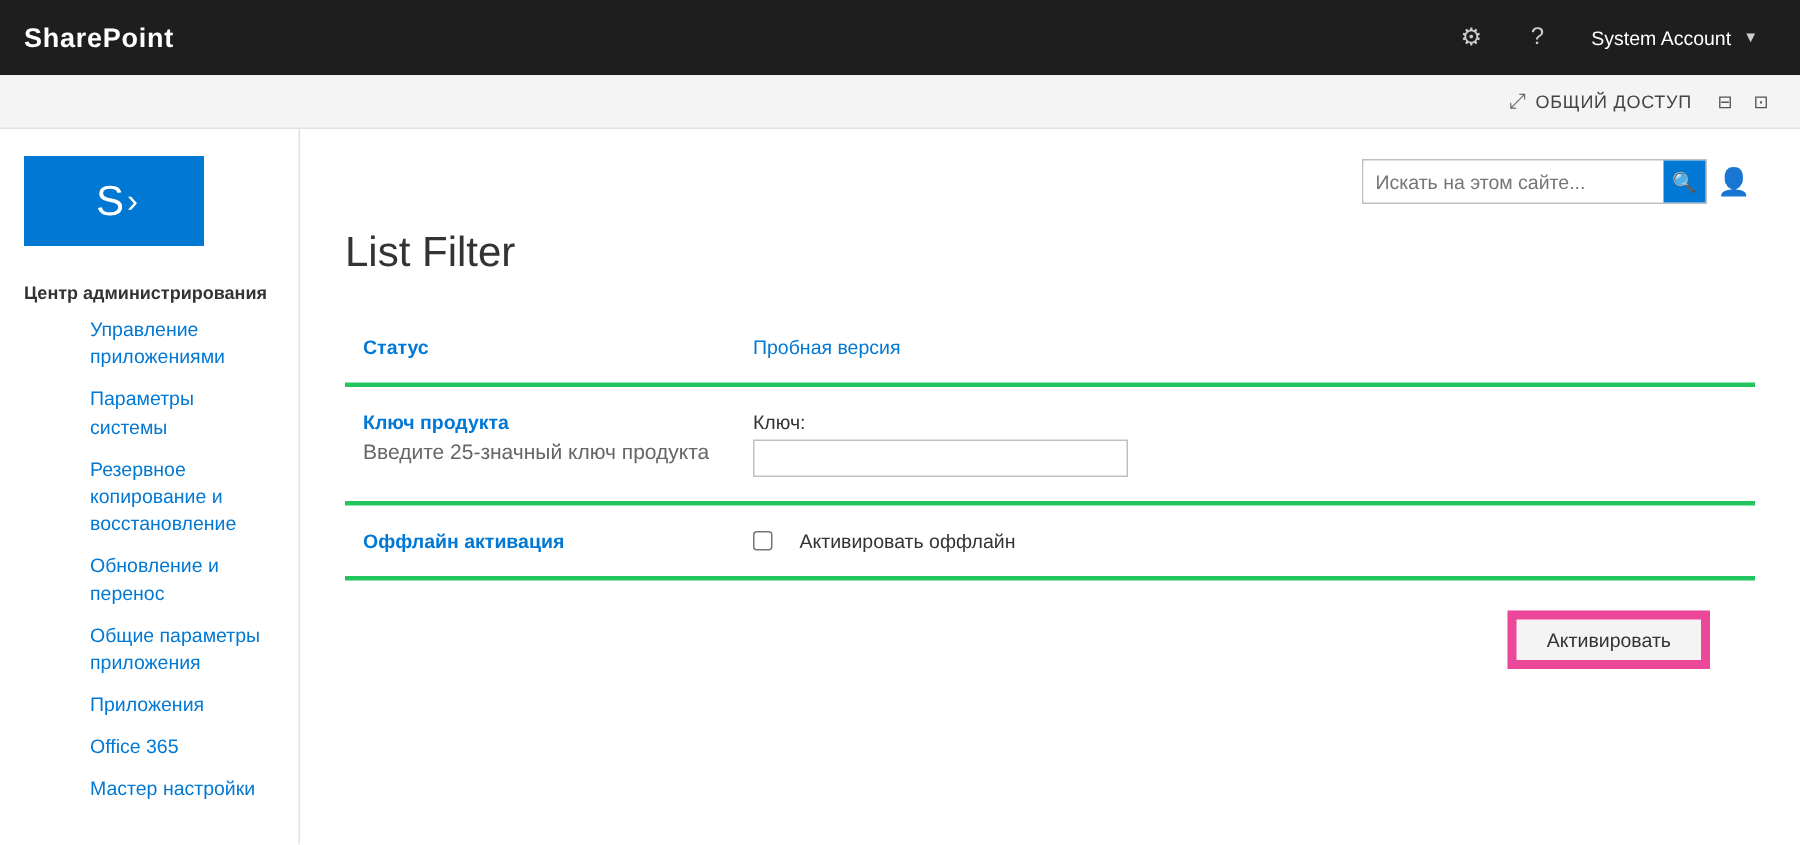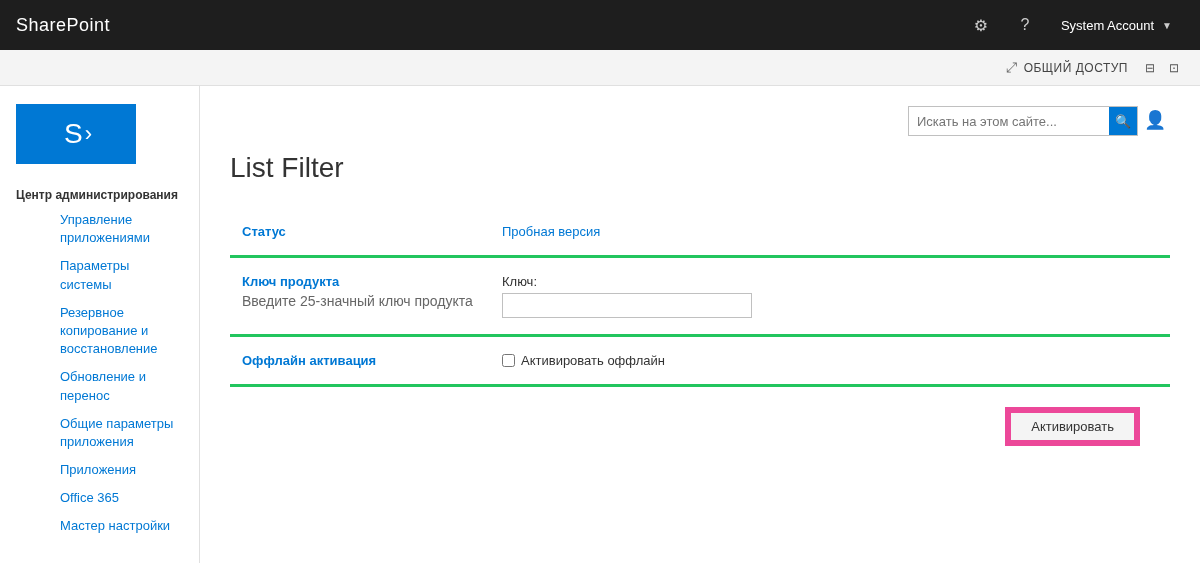--- a/index.html
+++ b/index.html
@@ -9,21 +9,21 @@
     .top-nav {
       background: #1e1e1e;
       height: 50px;
       display: flex;
       align-items: center;
       padding: 0 16px;
       color: #fff;
     }
     .top-nav-logo {
       font-size: 18px;
-      font-weight: 400;
+      font-weight: 700;
       color: #fff;
       letter-spacing: 0.5px;
       flex: 1;
     }
     .top-nav-icons {
       display: flex;
       align-items: center;
       gap: 4px;
     }
     .top-nav-icon-btn {
@@ -127,20 +127,21 @@
     }
 
     
     .main-content {
       flex: 1;
       padding: 20px 30px;
       overflow-y: auto;
     }
     .search-bar {
       display: flex;
+      align-items: center;
       justify-content: flex-end;
       margin-bottom: 16px;
     }
     .search-input-wrapper {
       display: flex;
       align-items: center;
       border: 1px solid #c0c0c0;
       background: #fff;
     }
     .search-input {
@@ -230,21 +231,21 @@
     .checkbox-wrapper {
       display: flex;
       align-items: center;
       gap: 6px;
     }
     .checkbox-wrapper input[type=checkbox] {
       width: 13px;
       height: 13px;
       cursor: pointer;
     }
-    .checkbox-label { font-size: 13px; color: #333; }
+    .checkbox-label { font-size: 13px; color: #333; margin-left: 12px; }
 
     .activate-btn {
       background: #f4f4f4;
       border: 6px solid #ec4899;
       padding: 6px 20px;
       font-size: 13px;
       cursor: pointer;
       color: #333;
       margin-top: 20px;
     }

